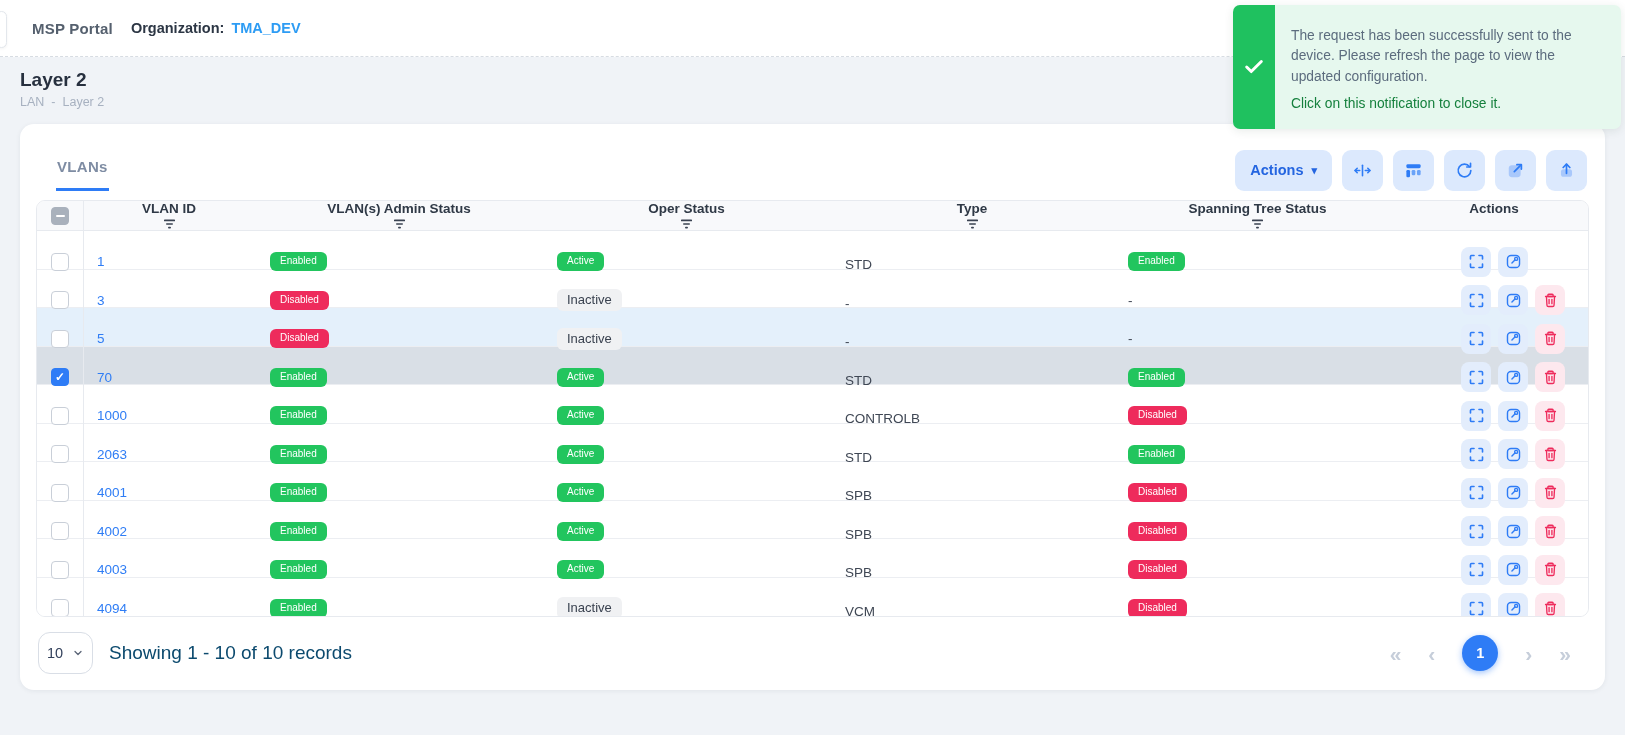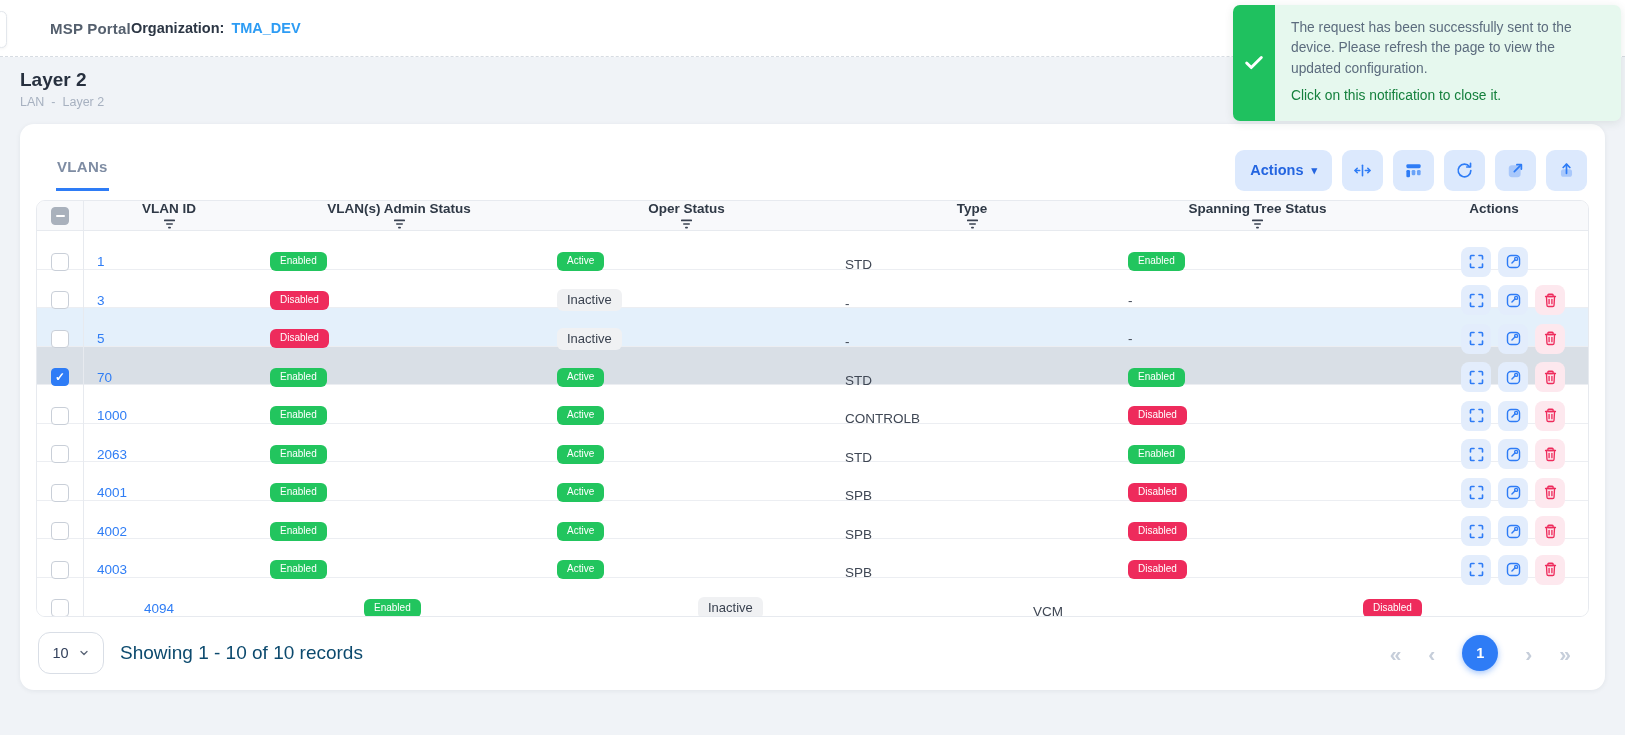--- a/index.html
+++ b/index.html
@@ -8,41 +8,41 @@
     font-family:"Liberation Sans", sans-serif;
     background:#f0f3f7;
     position:relative;
     color:#333d4d;
   }
   
   .topbar {
     height:57px; background:#fff;
     border-bottom:1px dashed #d7dce2;
     display:flex; align-items:center;
-    padding-left:50px; 
+    padding-left:32px; gap:18px;
     position:relative;
   }
   .edge-pill {
     position:absolute; left:-4px; top:11px; width:11px; height:37px;
     background:#fff; border:1px solid #e3e7ec; border-radius:7px;
     box-shadow:0 1px 3px rgba(0,0,0,.05);
   }
   .brand { font-size:15px; font-weight:700; color:#55606e; letter-spacing:.2px; }
   .org-wrap { display:flex; align-items:center; gap:7px; }
   .org-label { font-size:14.5px; font-weight:700; color:#2c3644; }
   .org-value { font-size:14.5px; font-weight:700; color:#2d9cf4; cursor:pointer; }
 
   
   .toast {
     position:absolute; top:5px; right:4px; width:388px; z-index:60;
     display:flex; background:#e6f8ee; border-radius:7px; overflow:hidden;
     box-shadow:0 2px 10px rgba(30,60,40,.10); cursor:pointer;
   }
   .toast-strip { width:42px; background:#1fc15f; display:flex; align-items:center; justify-content:center; flex:none; }
-  .toast-body { padding:13px 16px 14px; font-size:13.8px; line-height:1.48; color:#5c6c7e; }
+  .toast-body { padding:13px 16px 14px; font-size:13.8px; line-height:1.48; color:#5c6c7e;margin-top:8px; }
   .toast-hint { margin-top:7px; color:#15803d; }
 
   
   .page-head { padding:12px 20px 15px; }
   .page-title { font-size:19px; font-weight:700; color:#27303f; }
   .breadcrumb { margin-top:4px; font-size:12.5px; color:#a7b1c0; display:flex; gap:7px; align-items:center; }
 
   
   .card {
     margin:0 20px; background:#fff; border-radius:14px;
@@ -83,21 +83,21 @@
   .thead, .trow {
     display:grid;
     grid-template-columns:47px 173px 287px 288px 283px 288px 1fr;
     align-items:center;
   }
   .thead { background:#f8f9fb; height:30px; border-bottom:1px solid #e7eaef; }
   .th { display:flex; align-items:center; justify-content:space-between; padding:0 16px 0 13px; font-size:13.5px; font-weight:700; color:#2f3946; height:100%;flex-direction:column; }
   .th-label { white-space:nowrap; }
   .th-check, .td-check { display:flex; align-items:center; justify-content:center; border-right:1px solid #e7eaef; height:100%; }
   .trow { height:38.5px; border-bottom:1px solid #eceef2; background:#fff; }
-  .trow:last-child { border-bottom:none;gap:47px; }
+  .trow:last-child { border-bottom:none; }
   .trow.highlighted { background:#e4f0fb; }
   .trow.selected { background:#d9dfe6; }
   .td { padding-left:13px; font-size:13.5px; color:#3f4754; display:flex; align-items:center; height:100%; }
   .td-type { align-items:flex-start; padding-top:6px;margin-top:40px; }
   .vlan-link { color:#2f7df5; font-size:13.5px; cursor:pointer; text-decoration:none; }
   .badge {
     display:inline-block; padding:4px 10px 5px; border-radius:6px;
     font-size:10px; font-weight:400; color:#fff; line-height:1; white-space:nowrap;
   }
   .badge-green { background:#22c55e; }
@@ -116,21 +116,21 @@
   }
   .checkbox.indeterminate { background:#a9b1bc; border-color:#a9b1bc; }
   .checkbox.indeterminate::after { content:""; width:9px; height:2px; background:#fff; border-radius:1px; }
   .checkbox.checked { background:#2e7cf6; border-color:#2e7cf6; }
   .checkbox.checked::after { content:"\2713"; color:#fff; font-size:12px; font-weight:700; }
 
   
   .card-foot { display:flex; align-items:center; justify-content:space-between; padding:15px 2px 0; }
   .foot-left { display:flex; align-items:center; gap:16px; }
   .pgsize {
-    width:66px; height:42px; border:1px solid #d9dee6; border-radius:12px; background:#fff;
+    width:55px; height:42px; border:1px solid #d9dee6; border-radius:12px; background:#fff;
     display:flex; align-items:center; justify-content:center; gap:9px;
     font-size:14.5px; color:#33415c; cursor:pointer;
   }
   .summary { font-size:19px; color:#0c4a6e; }
   .pager { display:flex; align-items:center; gap:27px; margin-right:16px; }
   .pg-nav { font-size:21px; font-weight:700; color:#c6ceda; cursor:pointer; line-height:1; user-select:none; }
   .pg-current {
     width:36px; height:36px; border-radius:50%; background:#2e7cf6; color:#fff;
     display:flex; align-items:center; justify-content:center;
     font-size:14.5px; font-weight:700; cursor:pointer;

